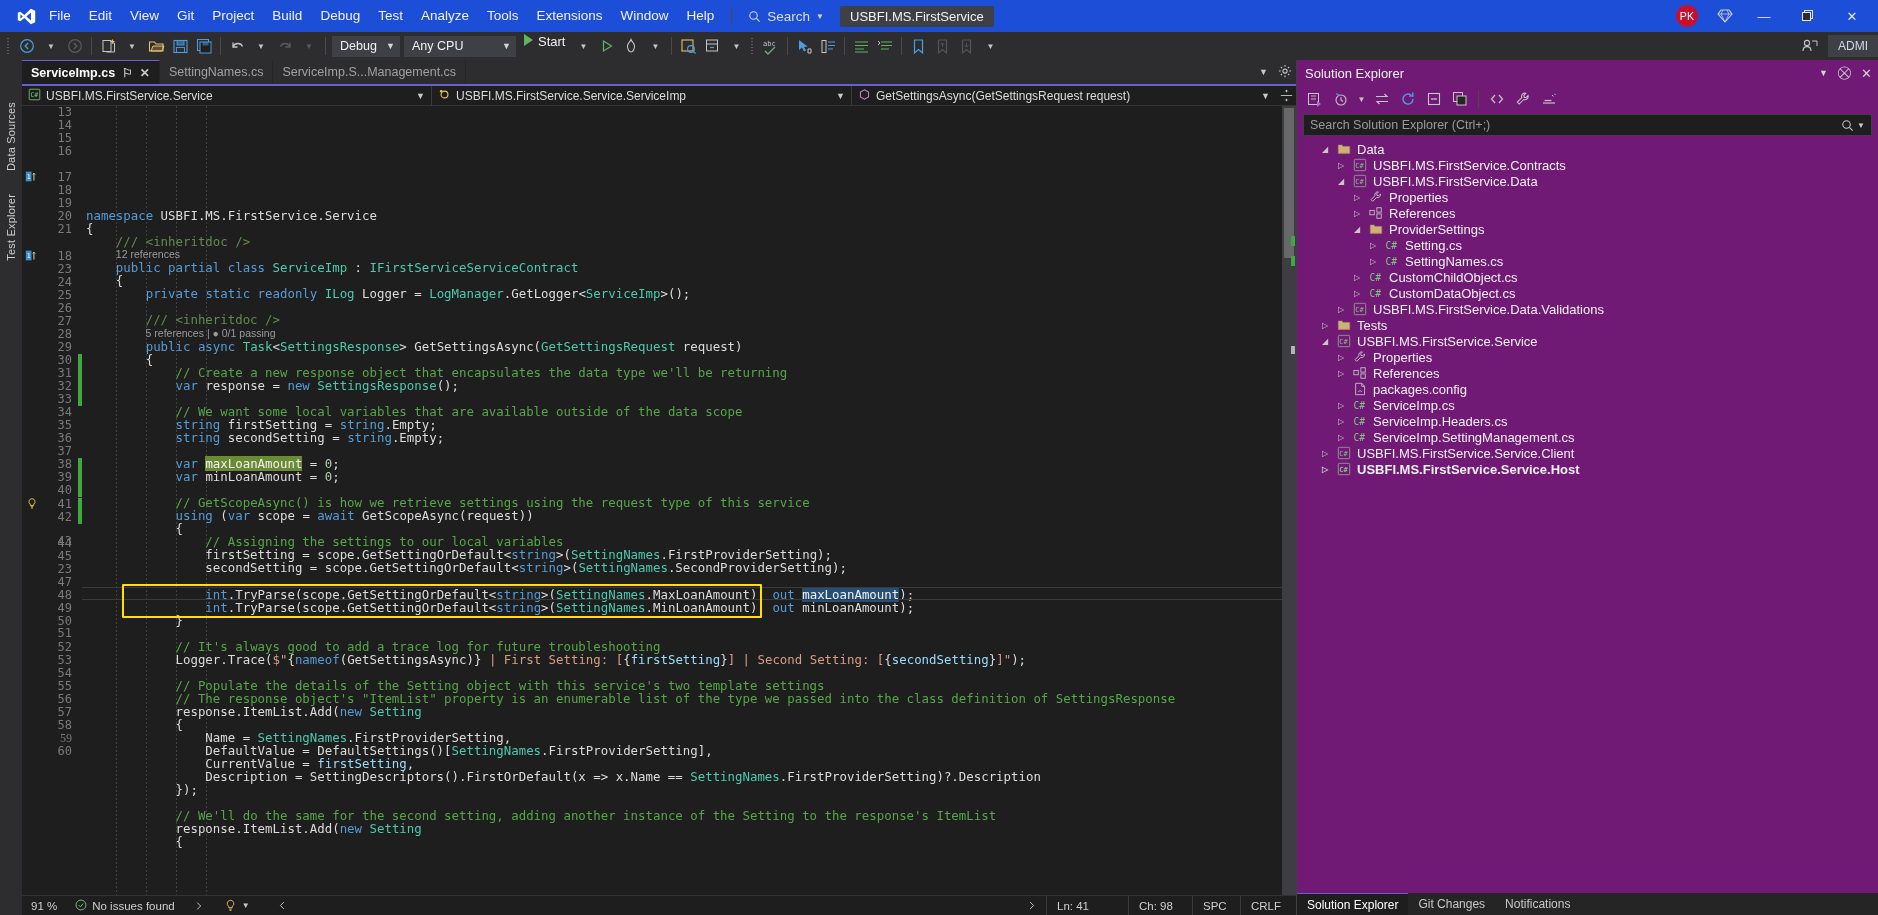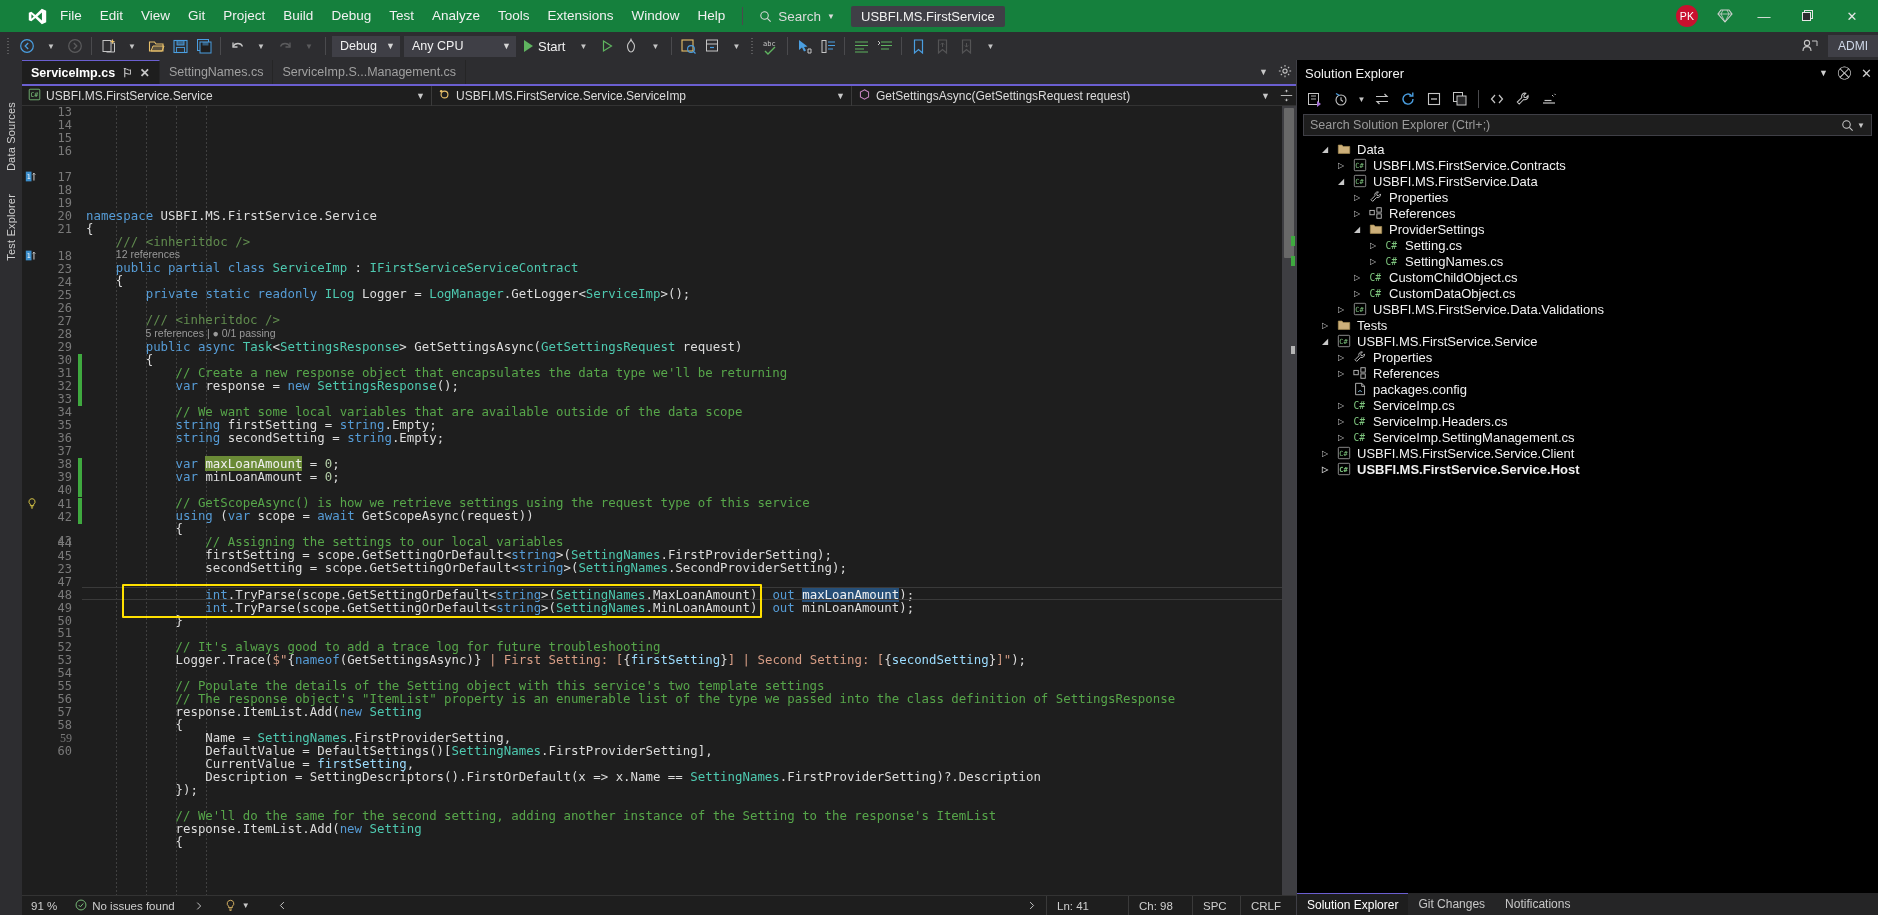--- a/index.html
+++ b/index.html
@@ -8,22 +8,22 @@
     background: #1e1e1e;
     font-family: "Liberation Sans", sans-serif;
     font-size: 13px;
     color: #f1f1f1;
     overflow: hidden;
   }
   .app { width: 1878px; height: 915px; display: flex; flex-direction: column; background:#1f1f1f; }
 
   
   .titlebar {
-    height: 32px; background: #15803d; display: flex; align-items: center;
-    flex: 0 0 32px; padding-left: 23px;
+    height: 32px; background: #1d4ed8; display: flex; align-items: center;
+    flex: 0 0 32px; padding-left: 12px;
   }
   .vs-logo { width: 28px; height: 28px; display:flex; align-items:center; justify-content:center; }
   .menu { display: flex; align-items: center; height: 32px; }
   .menu-item {
     padding: 0 9px; height: 32px; line-height: 32px; font-size: 13.5px; color: #f1f1f1;
     cursor: default; white-space: nowrap;
   }
   .menu-sep { width:1px; height:18px; background:#4a4a4d; margin:0 8px; }
   .search-box { display:flex; align-items:center; gap:6px; padding:0 8px; height:24px; color:#dcdcdc; font-size:13.5px;}
   .search-box svg { flex:none; }
@@ -49,21 +49,21 @@
      background-size: 2px 3px; background-repeat: repeat-y; background-position: 1px 1px;}
   .tbtn { height:24px; min-width:24px; display:flex; align-items:center; justify-content:center; padding:0 3px; color:#c5c5c5;}
   .tbtn.dis { opacity:.42; }
   .tsep { width:1px; height:18px; background:#4a4a4d; margin:0 4px; }
   .combo {
     height:21px; background:#3f3f46; border:1px solid #3f3f46; color:#f1f1f1; font-size:12.5px;
     display:flex; align-items:center; padding:0 4px 0 7px; margin:0 2px; min-width:62px;
   }
   .combo .cap { flex:1; }
   .combo .arr { margin-left:8px; color:#d6d6d6; font-size:9px; }
-  .start-btn { display:flex;align-items:center;gap:5px;padding:0 6px;height:24px;color:#f1f1f1;font-size:13px;}
+  .start-btn { display:flex;gap:5px;padding:0 6px;height:24px;color:#f1f1f1;font-size:13px;}
   .tri-green { width:0;height:0;border-left:9px solid #5fb45f;border-top:6px solid transparent;border-bottom:6px solid transparent;}
   .toolbar-right { margin-left:auto; display:flex; align-items:center; height:28px; }
   .admin-pill { background:#3f3f46; color:#cfd8e8; font-size:12px; padding:4px 10px; margin-left:6px;}
 
   
   .body { flex:1; display:flex; min-height:0; background:#1f1f1f; }
 
   
   .leftdock { width:22px; flex:0 0 22px; background:#2d2d30; position:relative; }
   .vtab {
@@ -135,21 +135,21 @@
   
   .editstatus {
     height:20px; flex:0 0 20px; background:#1e1e1e; display:flex; align-items:center;
     font-size:11.5px; color:#cfcfcf; border-top:1px solid #333;
   }
   .es-item { padding:0 9px; display:flex; align-items:center; gap:5px; white-space:nowrap;}
   .es-right { margin-left:auto; display:flex; align-items:center;}
   .es-cell { padding:0 10px; border-left:1px solid #3a3a3a; height:20px; display:flex;align-items:center;}
 
   
-  .rightcol { width:582px; flex:0 0 582px; background:#000000; display:flex; flex-direction:column; border-left:1px solid #3f3f46;}
+  .rightcol { width:582px; flex:0 0 582px; background:#701a75; display:flex; flex-direction:column; border-left:1px solid #3f3f46;}
   .se-header { height:26px; display:flex; align-items:center; padding:0 6px 0 8px; font-size:13px; color:#f1f1f1;}
   .se-header .acts { margin-left:auto; display:flex; align-items:center; gap:10px; color:#d0d0d0;}
   .se-toolbar { height:26px; display:flex; align-items:center; gap:2px; padding:0 6px; }
   .se-tb { width:24px;height:22px;display:flex;align-items:center;justify-content:center;color:#c5c5c5;}
   .se-search {
     height:22px; margin:2px 6px 4px 6px; background:#1e1e1e; border:1px solid #3f3f46;
     display:flex; align-items:center; padding:0 6px; color:#9a9a9a; font-size:12.5px;
   }
   .se-search .mag { margin-left:auto; color:#c8c8c8; display:flex; align-items:center; gap:3px;}
   .se-tree { flex:1; overflow:hidden; padding-top:1px; font-size:13px;}

